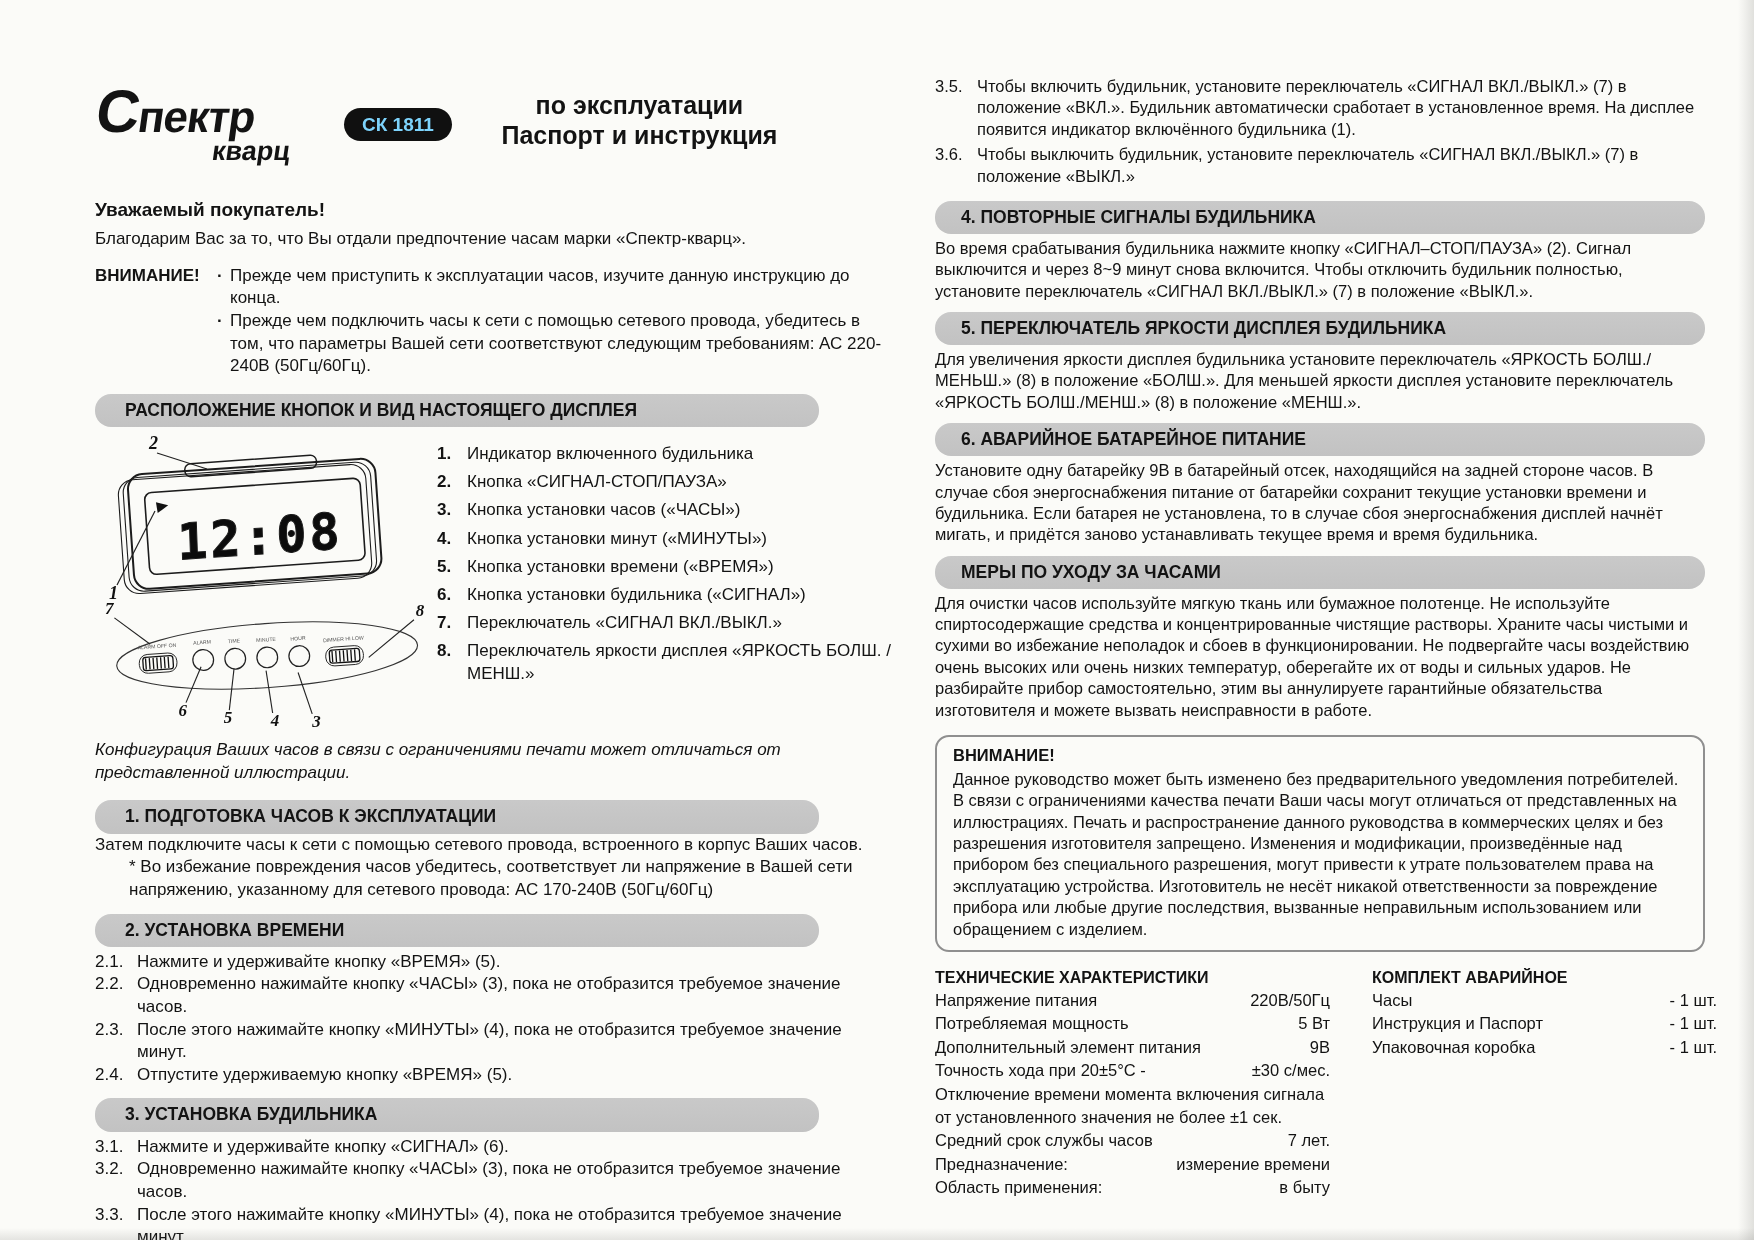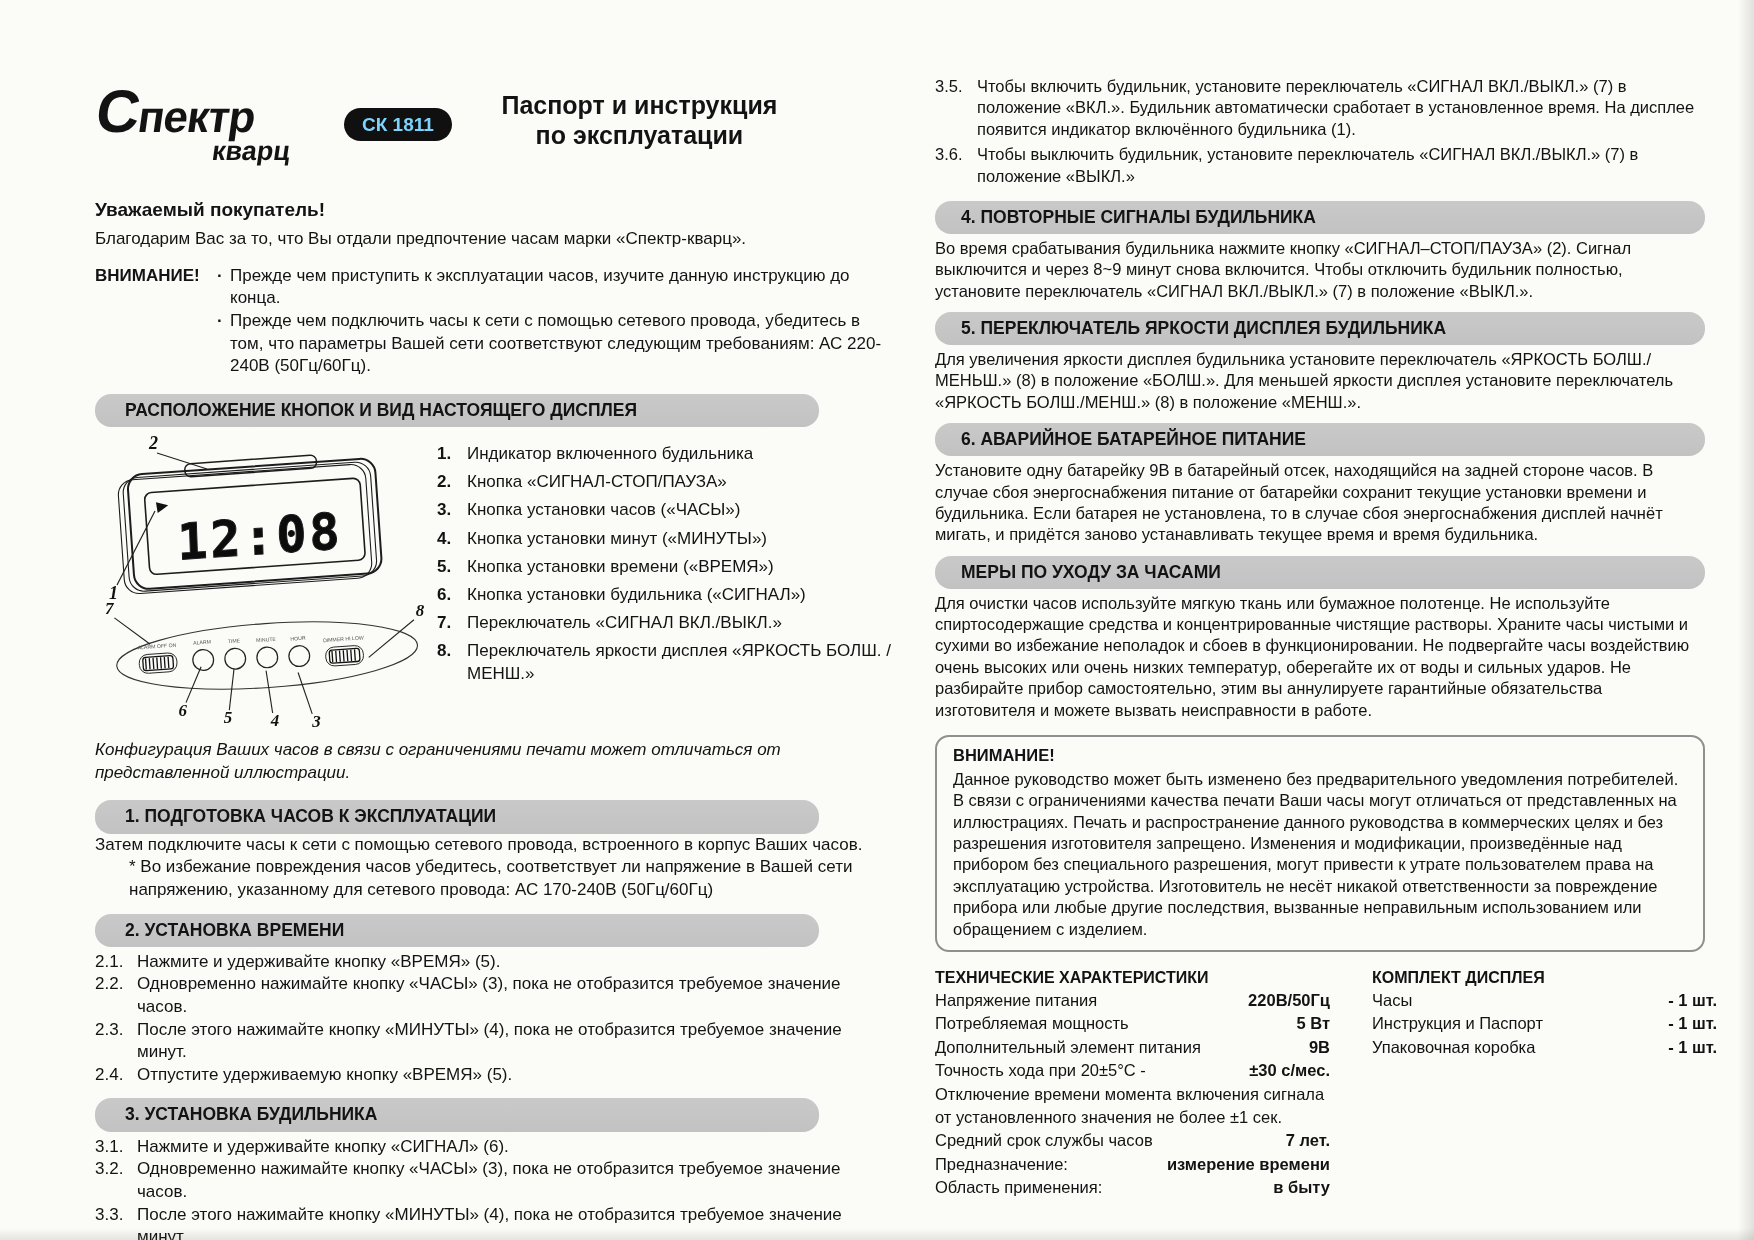--- a/index.html
+++ b/index.html
@@ -60,39 +60,39 @@
 
   .notice-box{border:2px solid #8f8f8f;border-radius:14px;padding:8px 14px 10px 16px;margin-top:14px;}
   .notice-label{font-weight:bold;}
   .notice-box p{margin:2px 0 0 0;}
 
   .bottom-row{display:flex;margin-top:16px;}
   .specs{flex:0 0 395px;}
   .package{flex:0 0 345px;margin-left:42px;}
   .block-title{font-weight:bold;font-size:16px;margin-bottom:0;}
   .kv{display:flex;justify-content:space-between;line-height:1.42;}
-  .kv .v{text-align:center;white-space:nowrap;padding-left:8px;font-weight:bold;}
+  .kv .v{text-align:center;white-space:nowrap;padding-left:8px;}
   .spec-full{margin:0;line-height:1.42;}
 </style>
 </head>
 <body>
 
 <div class="page">
 
   <div class="col col-left">
 
     <div class="masthead">
       <div class="brand">
         <div class="brand-top">Спектр</div>
         <div class="brand-bottom">кварц</div>
       </div>
       <div class="badge">СК 1811</div>
       <div class="doc-title">
+        <div>по эксплуатации</div>
         <div>Паспорт и инструкция</div>
-        <div>по эксплуатации</div>
       </div>
     </div>
 
     <div class="greeting">Уважаемый покупатель!</div>
     <p class="thanks">Благодарим Вас за то, что Вы отдали предпочтение часам марки «Спектр-кварц».</p>
 
     <div class="attention">
       <div class="attn-label">ВНИМАНИЕ!</div>
       <div class="attn-items">
         <div class="attn-item">Прежде чем приступить к эксплуатации часов, изучите данную инструкцию до конца.</div>
@@ -298,21 +298,21 @@
             <span>Предназначение:</span>
             <span class="v">измерение времени</span>
           </div>
         <div class="kv">
             <span>Область применения:</span>
             <span class="v">в быту</span>
           </div>
       </div>
 
       <div class="package">
-        <div class="block-title">КОМПЛЕКТ ДИСПЛЕЯ</div>
+        <div class="block-title">КОМПЛЕКТ АВАРИЙНОЕ</div>
         <div class="kv">
             <span>Часы</span>
             <span class="v">- 1 шт.</span>
           </div>
         <div class="kv">
             <span>Инструкция и Паспорт</span>
             <span class="v">- 1 шт.</span>
           </div>
         <div class="kv">
             <span>Упаковочная коробка</span>

